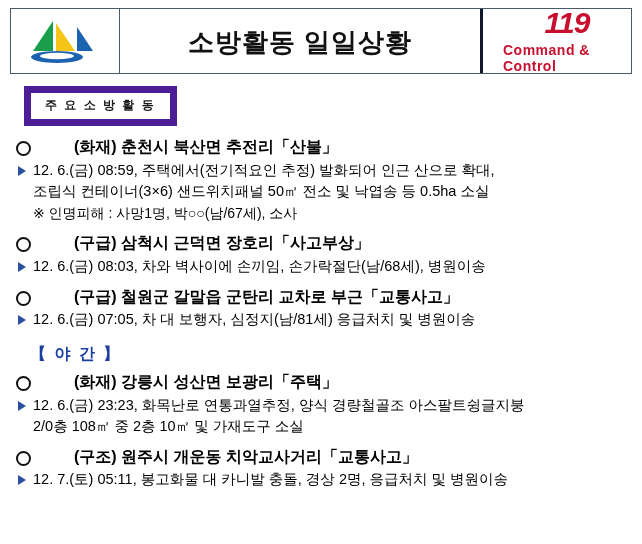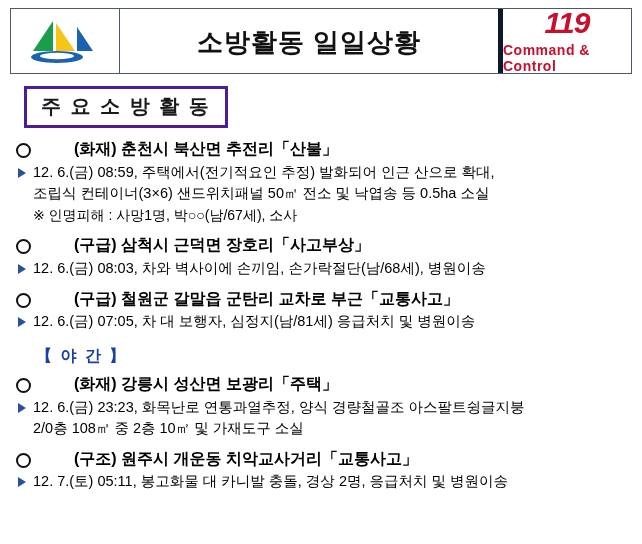--- a/index.html
+++ b/index.html
@@ -55,51 +55,52 @@
     line-height: 1.1;
   }
   .header-title .sub {
     font-size: 14px;
     color: #222222;
     margin-top: 5px;
     letter-spacing: 0.5px;
   }
   .header-emblem {
     width: 128px;
-    border-left: 5px solid #0f172a;
+    border-left: 3px solid #0f172a;
     display: flex;
     flex-direction: column;
     align-items: center;
     justify-content: center;
     background: #ffffff;
+    padding-left: 20px;
   }
   .emblem-num {
     font-size: 30px;
     font-weight: bold;
     color: #c8102e;
     font-style: italic;
     letter-spacing: -1px;
     line-height: 1;
   }
   .emblem-cc {
     font-size: 14px;
     font-weight: bold;
     color: #c8102e;
     letter-spacing: 0.5px;
     margin-top: 4px;
   }
 
   
   .section-box {
     display: inline-block;
-    border: 3px solid #4c1d95;
+    border: 7px solid #4c1d95;
     padding: 4px 14px 5px 14px;
     margin-top: 12px;
     margin-left: 14px;
-    font-size: 20px;
+    font-size: 12px;
     font-weight: bold;
     letter-spacing: 2px;
     color: #1a1a1a;
   }
 
   
   .content {
     margin-top: 10px;
     padding-left: 6px;
   }
@@ -161,21 +162,21 @@
     margin-top: 0px;
   }
 
   .night-label {
     font-size: 16px;
     font-weight: bold;
     color: #1b3fa0;
     letter-spacing: 2px;
     margin-top: 14px;
     margin-bottom: 6px;
-    margin-left: 20px;
+    margin-left: 14px;
   }
 
   .spacer-sm { height: 6px; }
 </style>
 </head>
 <body>
 
 <div class="page">
 
   

